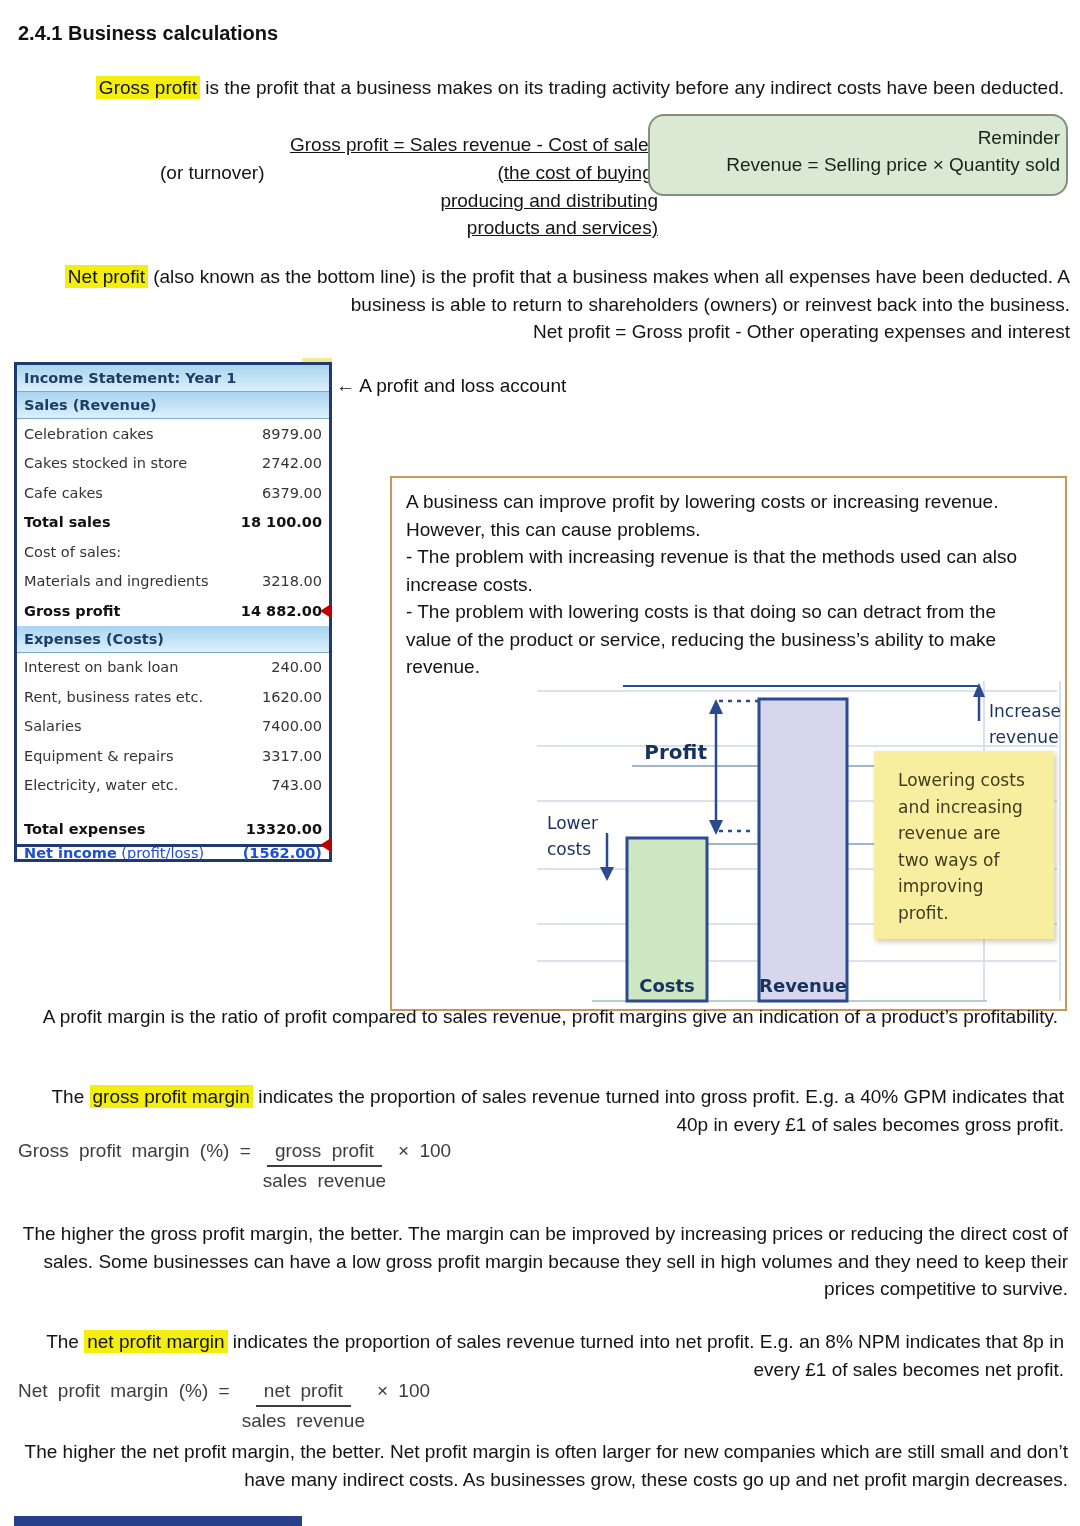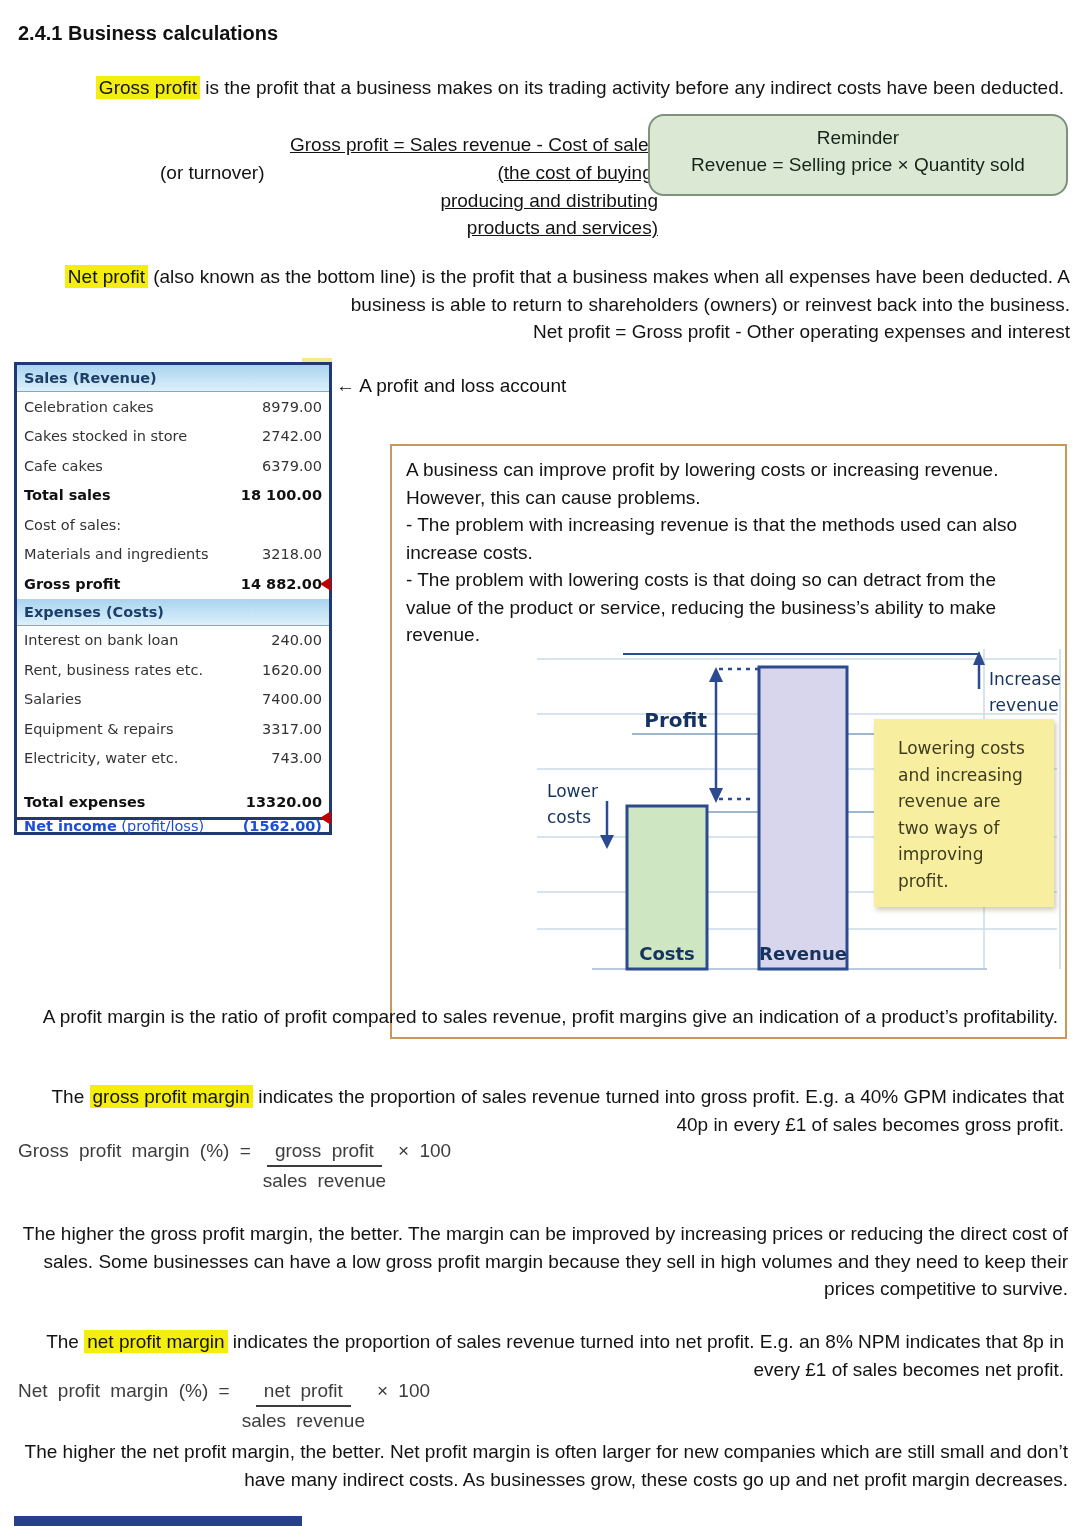--- a/index.html
+++ b/index.html
@@ -12,21 +12,21 @@
   .hl{background:#f3ee0d;padding:1px 3px;}
   #title{left:18px;top:22px;font-size:20px;font-weight:bold;}
   #p-gross{left:18px;top:74px;width:1046px;}
   #gross-formula{left:18px;top:131px;width:640px;text-decoration:underline;}
   #gross-formula .row2{position:relative;height:28px;}
   #gross-formula .or-turnover{position:absolute;left:142px;top:0;}
   #gross-formula .cost-note{margin-left:297px;}
   #reminder-box{
     left:648px;top:114px;width:420px;height:82px;box-sizing:border-box;
     background:#dbe9d4;border:2px solid #7d917b;border-radius:16px;
-    text-align:center;padding:8px 6px;font-size:19px;line-height:27px;color:#15251a;
+    text-align:right;padding:8px 6px;font-size:19px;line-height:27px;color:#15251a;
   }
   #p-net{left:18px;top:263px;width:1052px;}
   
   #income-statement{
     left:14px;top:362px;width:318px;box-sizing:border-box;
     border:3px solid #1f3a70;background:#ffffff;
     font-family:"DejaVu Sans",sans-serif;font-size:14.5px;color:#333333;
   }
   .is-row{display:flex;justify-content:space-between;align-items:center;
     padding:0 7px;height:29.5px;position:relative;box-sizing:border-box;}
@@ -38,21 +38,21 @@
   .is-suffix{font-weight:normal;}
   .is-value{white-space:nowrap;}
   .red-marker{position:absolute;right:-2px;top:50%;transform:translateY(-50%);
     width:0;height:0;border-top:7px solid transparent;border-bottom:7px solid transparent;
     border-right:11px solid #c00000;}
   .is-row.net .red-marker{top:-2px;}
   #yellow-tab{left:302px;top:358px;width:30px;height:62px;background:#f5e88f;}
   #pl-caption{left:336px;top:375px;font-size:19px;}
   
   #improve-box{
-    left:390px;top:444px;width:677px;height:595px;box-sizing:border-box;
+    left:390px;top:476px;width:677px;height:535px;box-sizing:border-box;
     border:2px solid #c9965c;background:#ffffff;
   }
   #improve-text{position:absolute;left:14px;top:10px;width:640px;
     font-size:19px;line-height:27.5px;color:#131313;}
   #profit-chart{position:absolute;left:145px;top:203px;width:530px;height:330px;}
   #sticky-note{
     position:absolute;left:482px;top:273px;width:180px;height:188px;box-sizing:border-box;
     background:#f8ee9f;box-shadow:2px 3px 5px rgba(120,110,40,0.35);
     font-family:"DejaVu Sans",sans-serif;font-size:17px;line-height:26.5px;color:#3e3c1f;
     padding:16px 0 0 24px;
@@ -103,20 +103,24 @@
   <div id="p-net" class="abs body-text">
     <span class="hl">Net profit</span><span> (also known as the bottom line) is the profit that a business makes when all expenses have been deducted. A business is able to return to shareholders (owners) or reinvest back into the business.</span>
     <div>Net profit = Gross profit - Other operating expenses and interest</div>
   </div>
 
   <div id="yellow-tab" class="abs"></div>
 
   <div id="income-statement" class="abs">
     <div>
         <div class="is-row header">
+          <span class="is-label">Income Statement: Year 1</span>
+          <span class="is-value"></span>
+        </div>
+        <div class="is-row header">
           <span class="is-label">Sales (Revenue)</span>
           <span class="is-value"></span>
         </div>
         <div class="is-row data">
           <span class="is-label">Celebration cakes</span>
           <span class="is-value">8979.00</span>
         </div>
         <div class="is-row data">
           <span class="is-label">Cakes stocked in store</span>
           <span class="is-value">2742.00</span>

